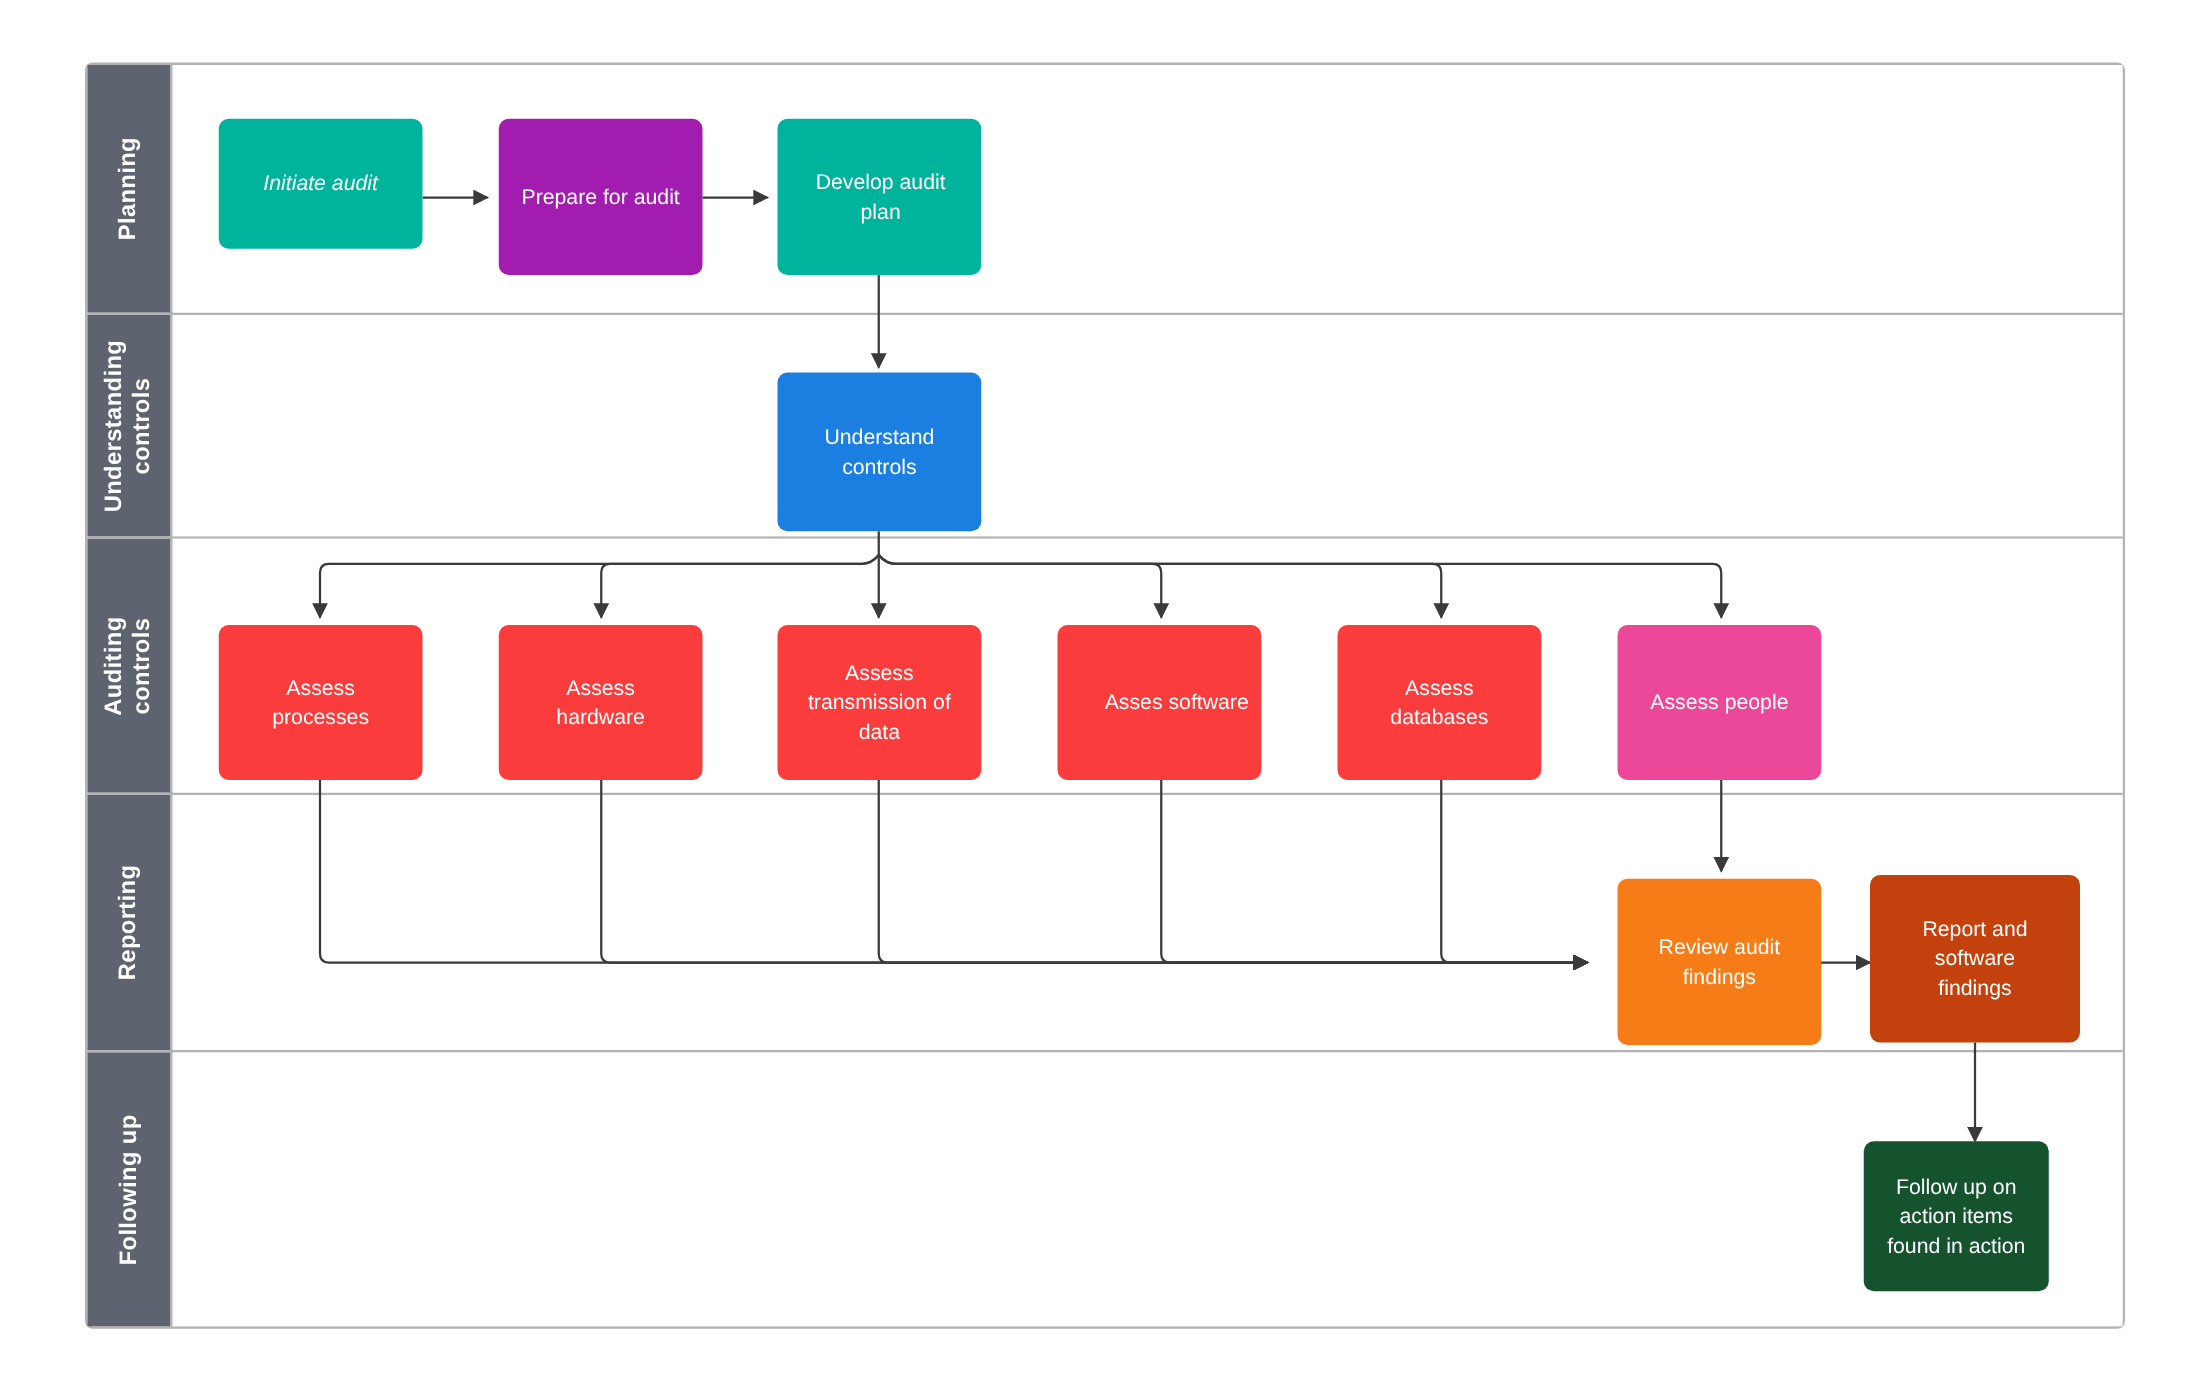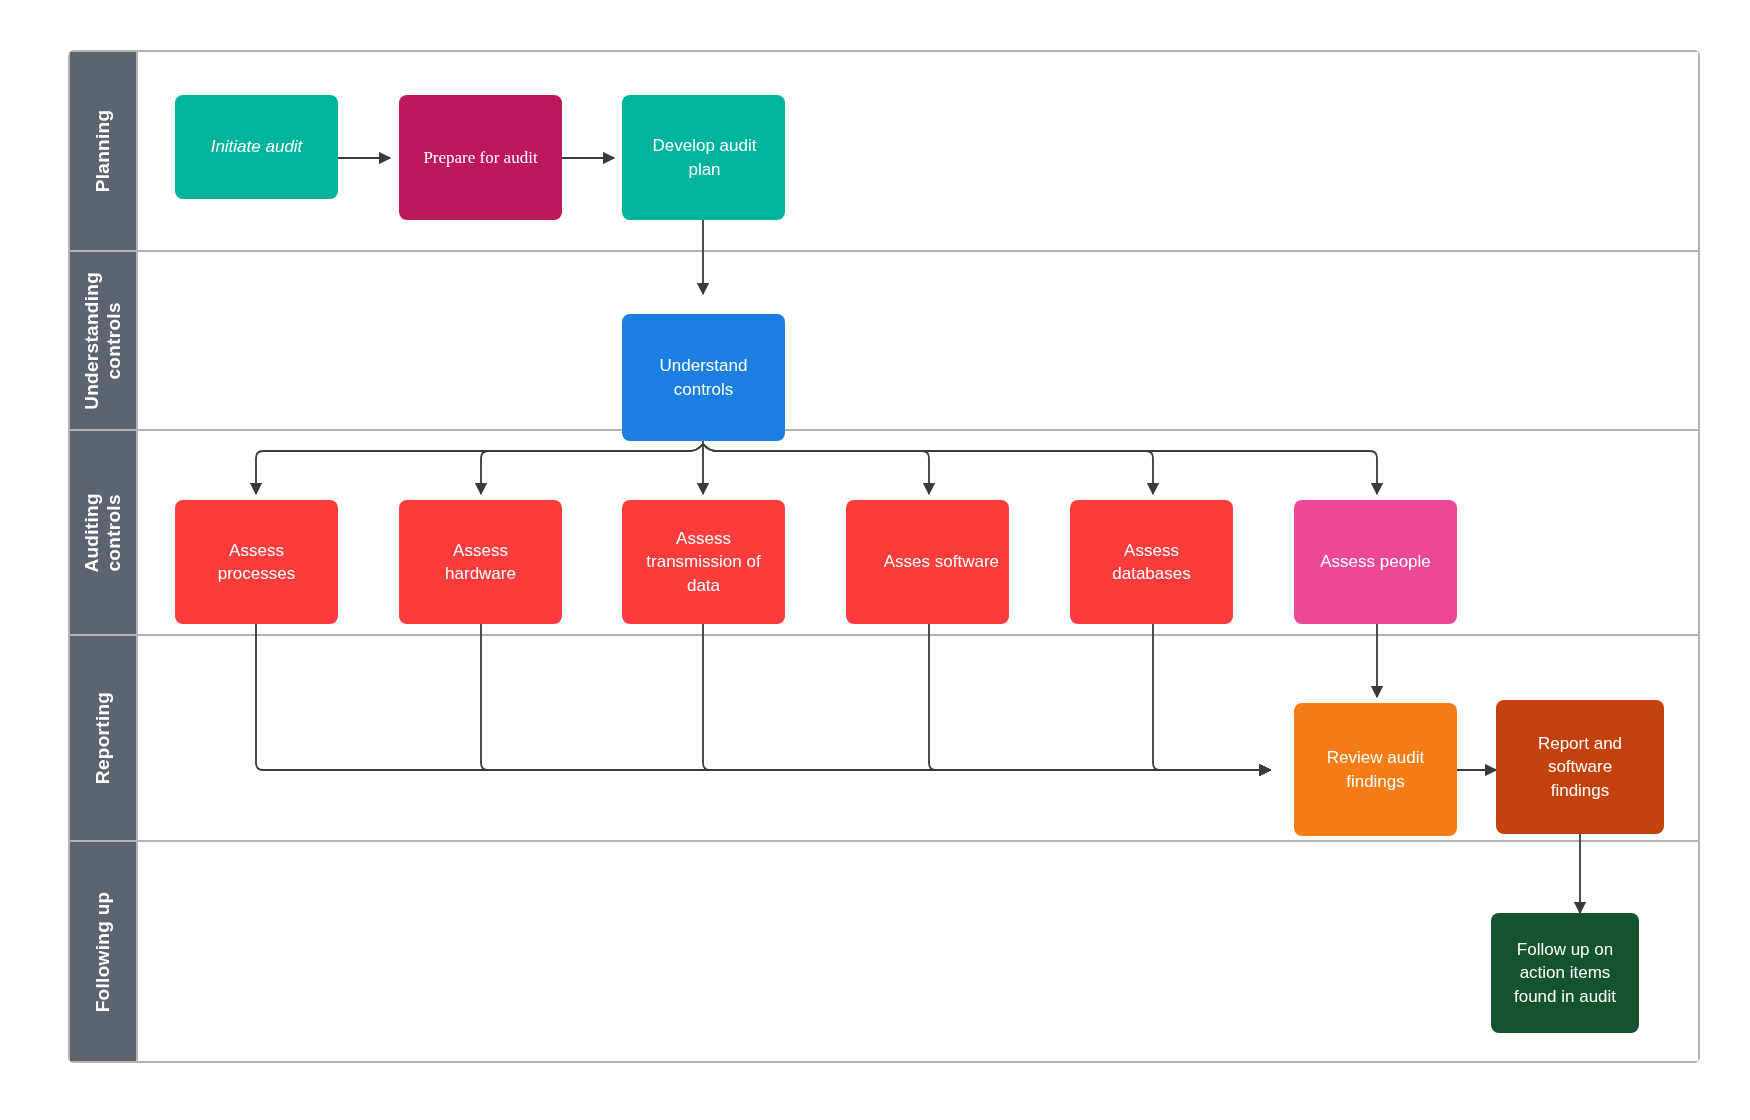--- a/index.html
+++ b/index.html
@@ -192,32 +192,32 @@
 
       <path d="M 1580 834 L 1580 913" marker-end="url(#arrowhead)"></path>
 
     </g>
   </svg>
 
   <div class="node" style="left:175px; top:95px; width:163px; height:104px; background:#00b39c;font-style:italic;">
     <span>Initiate audit</span>
   </div>
 
-  <div class="node" style="left:399px; top:95px; width:163px; height:125px; background:#be185d;font-family:Liberation Serif, serif;">
+  <div class="node" style="left:399px; top:95px; width:163px; height:125px; background:#a21caf;">
     <span>Prepare for audit</span>
   </div>
 
   <div class="node" style="left:622px; top:95px; width:163px; height:125px; background:#00b39c;padding-left:12px;">
     <span>
       <span>Develop audit</span><br>
       <span>plan</span>
     </span>
   </div>
 
-  <div class="node" style="left:622px; top:298px; width:163px; height:127px; background:#1a7fe0;margin-top:16px;">
+  <div class="node" style="left:622px; top:298px; width:163px; height:127px; background:#1a7fe0;">
     <span>
       <span>Understand</span><br>
       <span>controls</span>
     </span>
   </div>
 
   <div class="node" style="left:175px; top:500px; width:163px; height:124px; background:#fa3c3c;">
     <span>
       <span>Assess</span><br>
       <span>processes</span>
@@ -266,17 +266,17 @@
       <span>Report and</span><br>
       <span>software</span><br>
       <span>findings</span>
     </span>
   </div>
 
   <div class="node" style="left:1491px; top:913px; width:148px; height:120px; background:#14532d;">
     <span>
       <span>Follow up on</span><br>
       <span>action items</span><br>
-      <span>found in audit</span>
+      <span>found in action</span>
     </span>
   </div>
 
 </div>
 
 </body></html>

